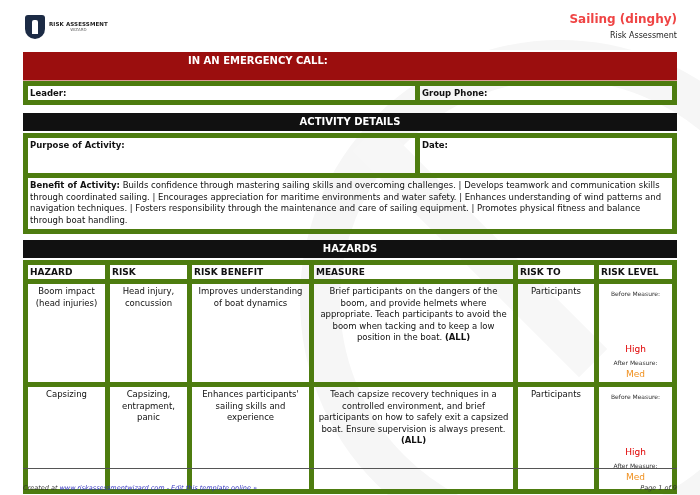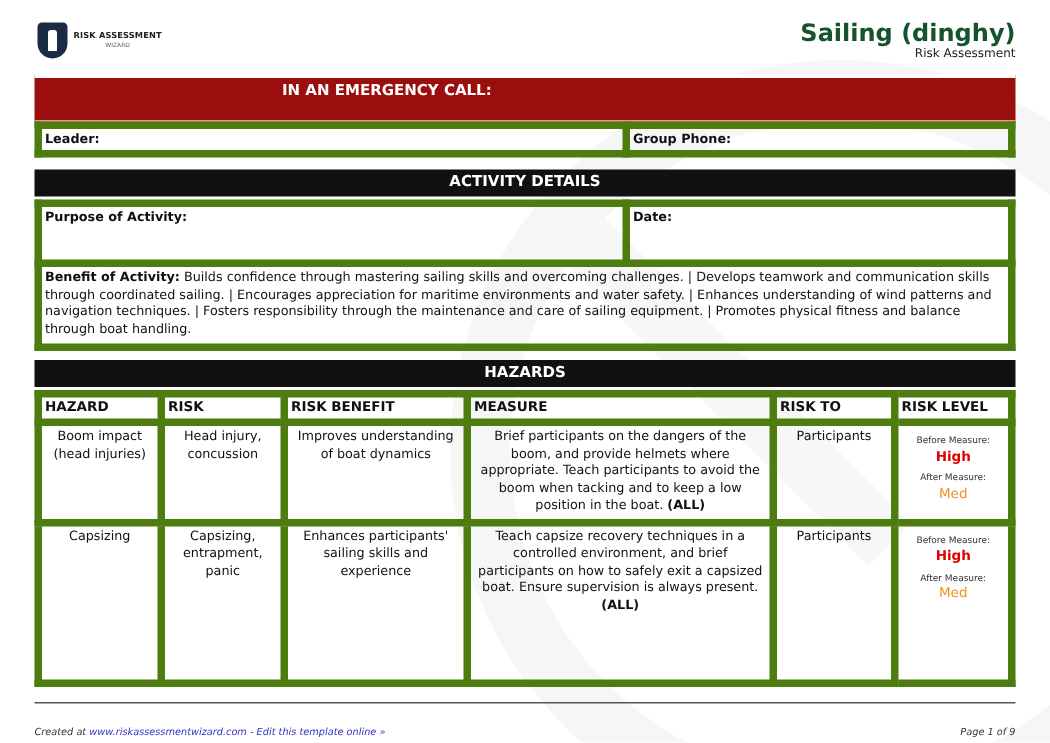--- a/index.html
+++ b/index.html
@@ -12,37 +12,37 @@
 
   .page { position: absolute; left: 23px; top: 0; width: 654px; z-index: 1; }
 
   .header { position: relative; height: 50px; }
   .logo { position: absolute; left: 2px; top: 15px; display: flex; align-items: center; }
   .shield { width: 20px; height: 24px; background: #1c2b45; border-radius: 3px 3px 10px 10px; position: relative; }
   .shield::after { content: ""; position: absolute; left: 7px; top: 5px; width: 6px; height: 14px; background: #fff; border-radius: 2px 2px 0 0; }
   .logo-text { margin-left: 4px; line-height: 1; }
   .logo-title { font-size: 5.5px; font-weight: bold; color: #222; letter-spacing: 0.1px; }
   .logo-sub { font-size: 4px; color: #666; text-align: center; margin-top: 1px; }
-  .doc-title { position: absolute; right: 0; top: 12px; font-size: 16px; font-weight: bold; color: #14532d; text-align: right; }
+  .doc-title { position: absolute; right: 0; top: 12px; font-size: 12px; font-weight: bold; color: #ef4444; text-align: right; }
   .doc-sub { position: absolute; right: 0; top: 31px; font-size: 8px; color: #222; text-align: right; }
 
   .bar { height: 18px; background: #111; color: #fff; font-size: 10px; font-weight: bold; text-align: center; line-height: 18px; }
   .red-bar { height: 31px; background: #9b0e0e; color: #fff; font-size: 10px; font-weight: bold; line-height: 18px; text-align: left; padding-left: 165px; border-top: 2px solid #fff; border-bottom: 1px solid #d99; }
 
   table { border-collapse: collapse; width: 100%; }
   td, th { border: 5px solid #4d7c0f; vertical-align: top; font-size: 8.5px; padding: 2px 2px; text-align: left; }
   .lbl { font-weight: bold; }
 
   .gap { height: 8px; }
 
   .hz th { font-size: 9px; font-weight: bold; padding: 2px 2px; height: 13px; }
   .hz td { line-height: 11.5px; font-size: 8.5px; text-align: center; }
   .risk-cell { text-align: center !important; }
   .rl-label { font-size: 6px; color: #333; display: block; margin-top: 2px; }
-  .rl-high { font-size: 9px; font-weight: bold; color: #e00000; display: block; }
+  .rl-high { font-size: 9px; font-weight: normal; color: #e00000; display: block; margin-top: 44px; }
   .rl-med { font-size: 9px; font-weight: normal; color: #f0901e; display: block; }
 
   .footer { position: absolute; left: 23px; top: 468px; width: 654px; border-top: 1px solid #555; padding-top: 15px; font-size: 6.5px; font-style: italic; color: #333; display: flex; justify-content: space-between; z-index: 1; }
   .footer a { color: #3030c0; text-decoration: none; }
 </style>
 </head>
 <body>
 
 <div class="watermark"></div>
 <div class="watermark2"></div>

